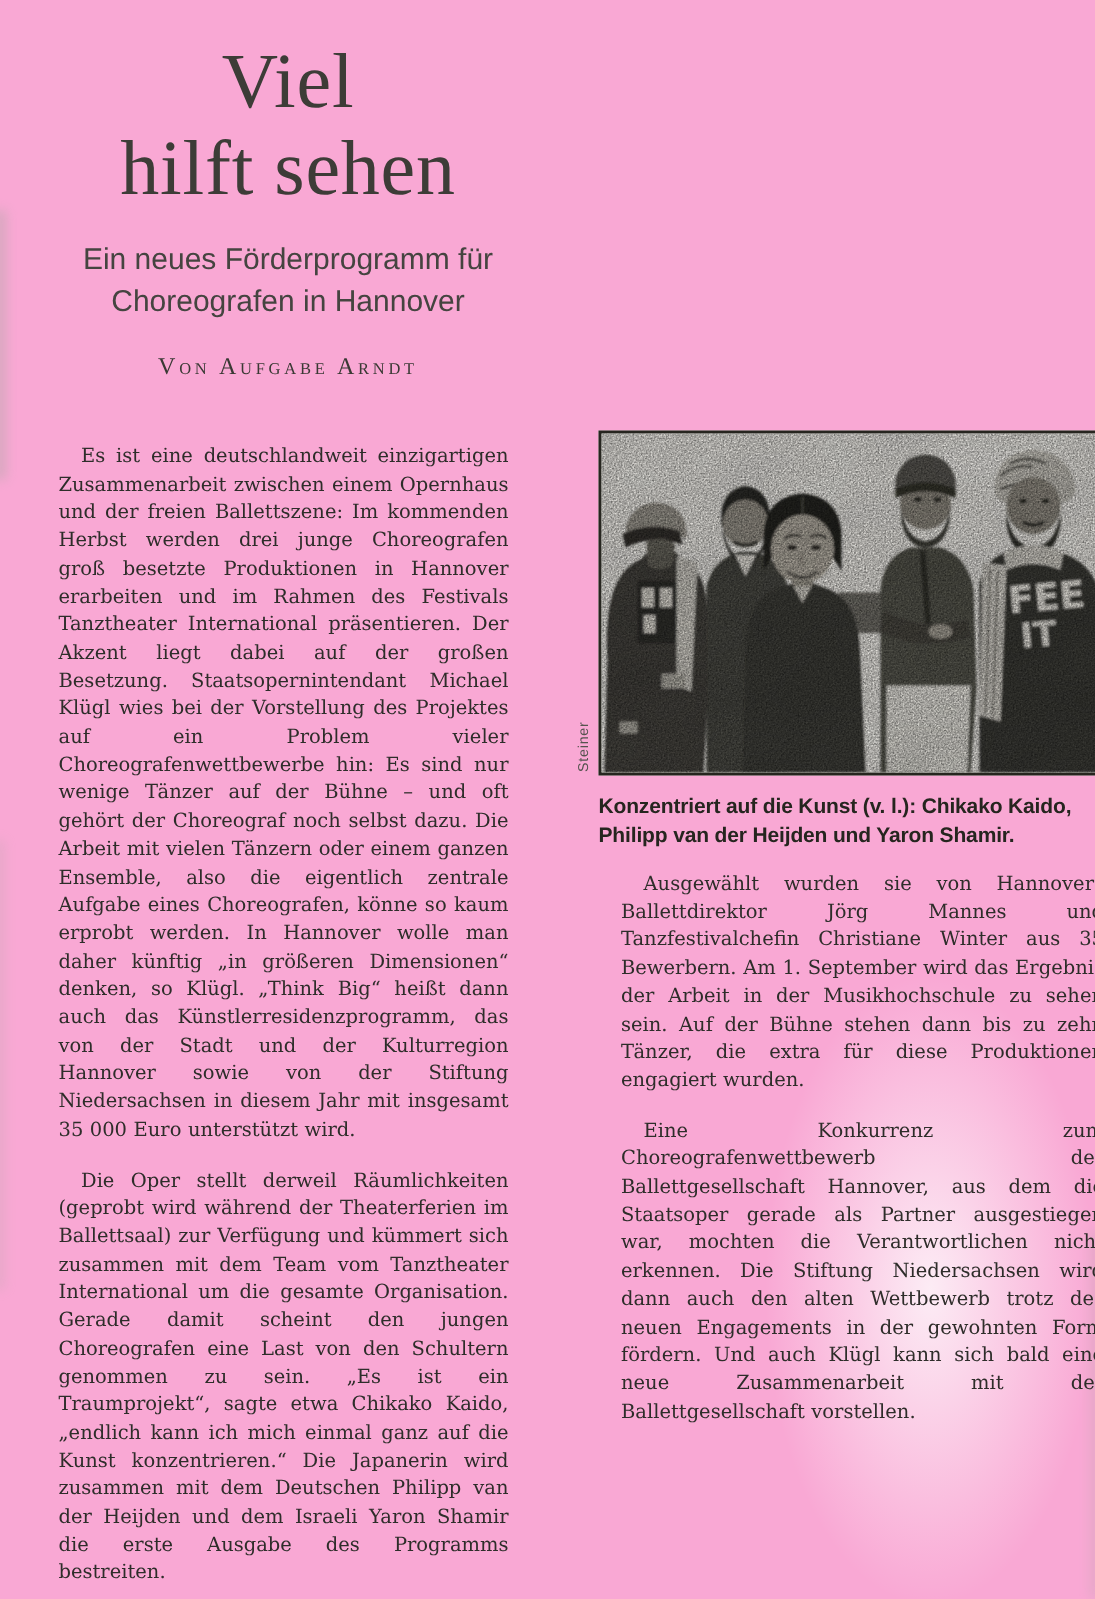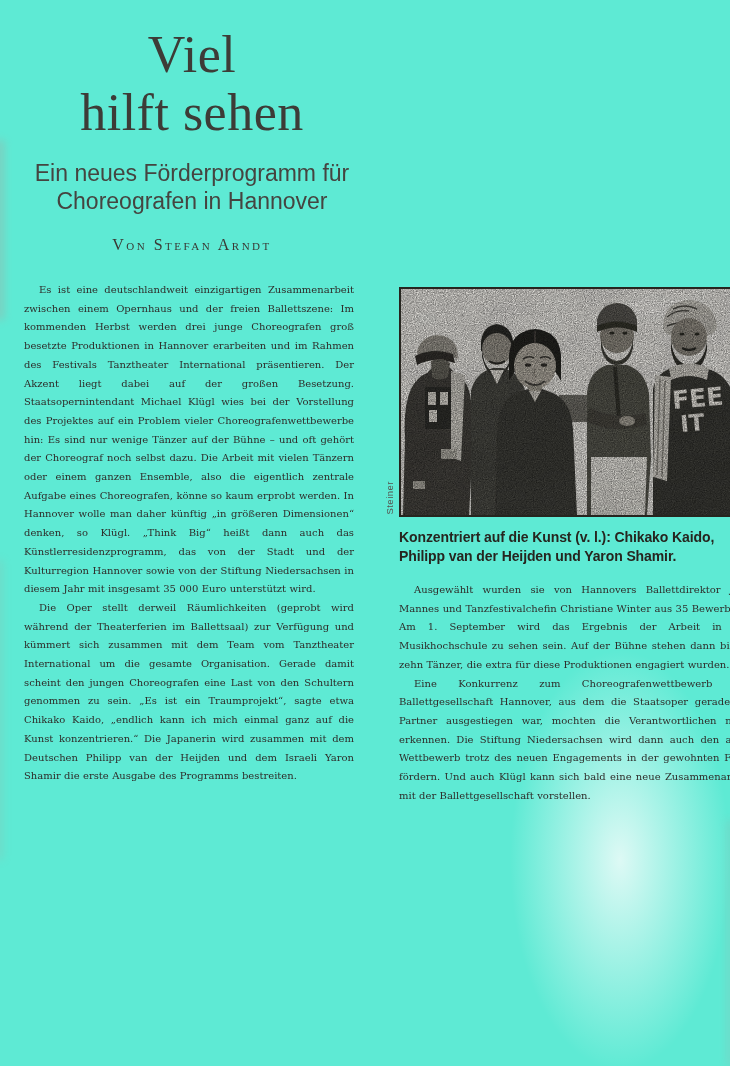--- a/index.html
+++ b/index.html
@@ -1,19 +1,19 @@
 <!DOCTYPE html>
 <html lang="de"><head>
 <meta charset="utf-8">
 <style>
   html,body{margin:0;padding:0;background:#e8e7e4;}
   .page{
     position:relative;
     width:730px;height:1066px;
-    background:#5eead4;
+    background:#f9a8d4;
     overflow:hidden;
     font-family:"DejaVu Serif", serif;
     color:#2e2d2a;
   }
   
   .edge-smudge{position:absolute;background:#a9a7a2;filter:blur(4px);pointer-events:none;}
   .smudge-a{left:-4px;top:140px;width:8px;height:180px;opacity:.45;}
   .smudge-b{left:-4px;top:560px;width:7px;height:300px;opacity:.25;}
   .smudge-c{right:-3px;top:820px;width:6px;height:246px;opacity:.30;}
   .paper-shade{position:absolute;right:0;top:650px;width:220px;height:420px;
@@ -22,33 +22,33 @@
   
   .header{position:absolute;left:8px;top:26px;width:368px;text-align:center;}
   .headline{
     font-family:"Liberation Serif", serif;
     font-size:52px;line-height:58px;
     color:#3d3c37;font-weight:400;letter-spacing:.5px;
   }
   .subtitle{
     margin:18px auto 0 auto;width:348px;
     font-family:"Liberation Sans", sans-serif;
-    font-size:23px;line-height:27.5px;color:#454440;font-weight:400;
+    font-size:20px;line-height:27.5px;color:#454440;font-weight:400;
   }
   .byline{
     margin-top:21px;
     font-family:"Liberation Serif", serif;
     font-variant-caps:small-caps;
     font-size:16px;letter-spacing:2.5px;color:#3a3934;
   }
 
   
   .body-text p{
-    margin:0;text-align:justify;text-indent:15px;
-    font-size:10px;line-height:18.7px;
+    margin:15px;text-align:justify;text-indent:15px;
+    font-size:13px;line-height:18.7px;
     hyphens:auto;-webkit-hyphens:auto;word-spacing:.2px;
   }
   .col-left{position:absolute;left:24px;top:281px;width:330px;}
   .col-right{position:absolute;left:399px;top:287px;width:352px;}
 
   
   .photo-wrap{position:relative;width:352px;height:230px;}
   .photo-frame{
     position:absolute;inset:0;
     border:2px solid #26251f;box-sizing:border-box;background:#edebe6;
@@ -77,21 +77,21 @@
   <div class="edge-smudge smudge-b"></div>
   <div class="edge-smudge smudge-c"></div>
   <div class="paper-shade"></div>
 
   <div class="header">
     <div class="headline">
       <div>Viel</div>
       <div>hilft sehen</div>
     </div>
     <div class="subtitle">Ein neues Förderprogramm für Choreografen in Hannover</div>
-    <div class="byline">Von Stefan Arndt</div>
+    <div class="byline">Von Aufgabe Arndt</div>
   </div>
 
   <div class="col-left body-text">
     <p>Es ist eine deutschlandweit einzigartigen Zusammenarbeit zwischen einem Opernhaus und der freien Ballettszene: Im kommenden Herbst werden drei junge Choreografen groß besetzte Produktionen in Hannover erarbeiten und im Rahmen des Festivals Tanztheater International präsentieren. Der Akzent liegt dabei auf der großen Besetzung. Staatsopernintendant Michael Klügl wies bei der Vorstellung des Projektes auf ein Problem vieler Choreografenwettbewerbe hin: Es sind nur wenige Tänzer auf der Bühne – und oft gehört der Choreograf noch selbst dazu. Die Arbeit mit vielen Tänzern oder einem ganzen Ensemble, also die eigentlich zentrale Aufgabe eines Choreografen, könne so kaum erprobt werden. In Hannover wolle man daher künftig „in größeren Dimensionen“ denken, so Klügl. „Think Big“ heißt dann auch das Künstlerresidenzprogramm, das von der Stadt und der Kulturregion Hannover sowie von der Stiftung Niedersachsen in diesem Jahr mit insgesamt 35 000 Euro unterstützt wird.</p>
     <p>Die Oper stellt derweil Räumlichkeiten (geprobt wird während der Theaterferien im Ballettsaal) zur Verfügung und kümmert sich zusammen mit dem Team vom Tanztheater International um die gesamte Organisation. Gerade damit scheint den jungen Choreografen eine Last von den Schultern genommen zu sein. „Es ist ein Traumprojekt“, sagte etwa Chikako Kaido, „endlich kann ich mich einmal ganz auf die Kunst konzentrieren.“ Die Japanerin wird zusammen mit dem Deutschen Philipp van der Heijden und dem Israeli Yaron Shamir die erste Ausgabe des Programms bestreiten.</p>
   </div>
 
   <div class="col-right">
 
     <div class="photo-wrap">

